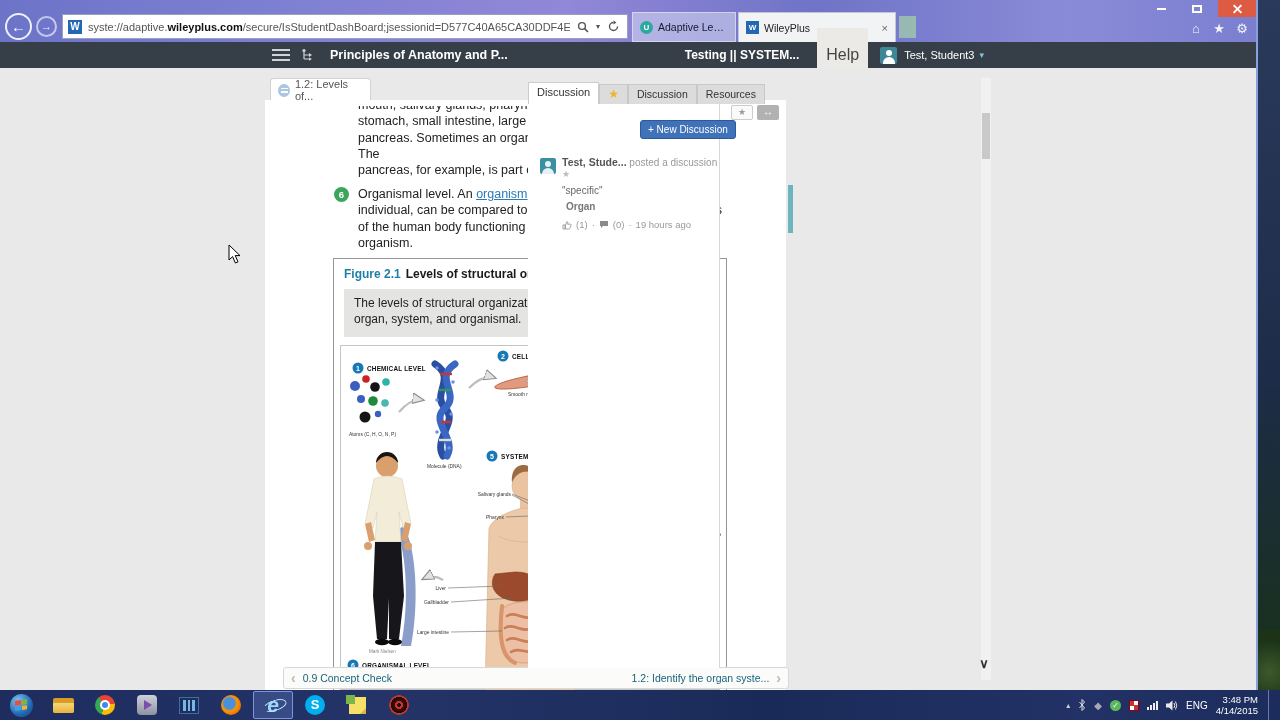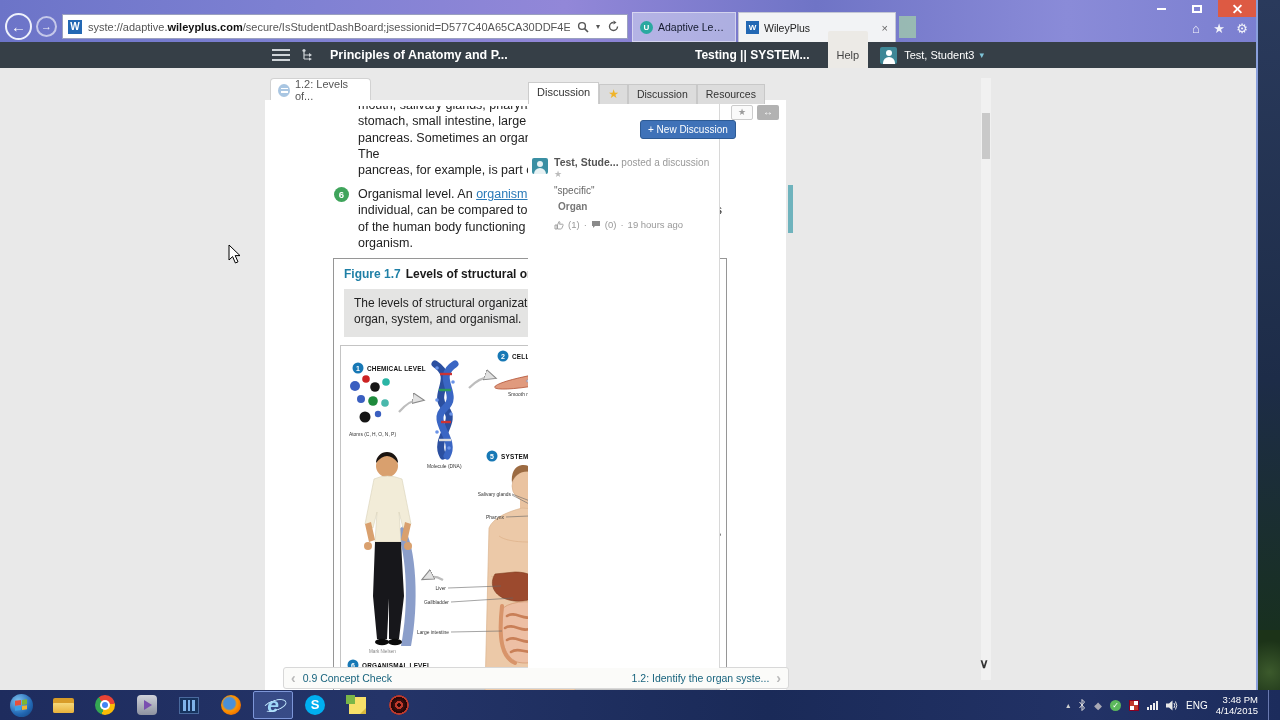--- a/index.html
+++ b/index.html
@@ -60,21 +60,21 @@
   .chrome-icons span { width: 16px; text-align: center; }
 
   
   .appheader { position: absolute; left: 0; top: 42px; width: 100%; height: 26px; background: #363f47; }
   .hamburger { position: absolute; left: 272px; top: 7px; width: 18px; height: 12px; }
   .hamburger i { display: block; height: 2px; background: #cfd4d8; margin-bottom: 3px; }
   .tree-ico { position: absolute; left: 301px; top: 6px; }
   .app-title { position: absolute; left: 330px; top: 6px; color: #fff; font-size: 12.5px; font-weight: bold; }
   .hdr-right { position: absolute; right: 272px; top: 0; height: 26px; display: flex; align-items: center; }
   .course { color: #fff; font-size: 12px; font-weight: bold; margin-right: 18px; }
-  .help-btn { position: relative; background: #eceae6; color: #444; font-size: 11px; padding: 18px 9px;
+  .help-btn { position: relative; background: #eceae6; color: #444; font-size: 16px; padding: 18px 9px;
     border-radius: 2px; margin-right: 12px; }
   .help-btn:after { content: ""; position: absolute; left: 5px; bottom: -4px; border: 4px solid transparent;
     border-top-color: #eceae6; border-left-color: #eceae6; }
   .hdr-avatar { width: 17px; height: 17px; background: #3e8796; border-radius: 2px; margin-right: 7px;
     position: relative; overflow: hidden; }
   .hdr-avatar:before { content: ""; position: absolute; left: 5.5px; top: 3px; width: 6px; height: 6px;
     border-radius: 50%; background: #fff; }
   .hdr-avatar:after { content: ""; position: absolute; left: 2.5px; top: 10px; width: 12px; height: 8px;
     border-radius: 6px 6px 0 0; background: #fff; }
   .hdr-user { color: #fff; font-size: 11px; }
@@ -137,21 +137,21 @@
   
   .side-tabs { position: absolute; left: 528px; top: 14px; display: flex; align-items: flex-end; height: 22px; }
   .stab { font-size: 10.5px; color: #333; padding: 3px 8px; background: #dcdcdc; border: 1px solid #c8c8c8;
     border-bottom: none; margin-right: 0; height: 20px; }
   .stab-active { background: #fff; height: 22px; border-color: #cccccc; font-size: 11px; }
   .stab-star { color: #f0b429; font-size: 12px; line-height: 10px; }
   .side-panel { position: absolute; left: 528px; top: 36px; width: 192px; height: 564px; background: #fff;
     border-right: 1px solid #d8d8d8; text-decoration: underline; }
   .new-disc { position: absolute; left: 112px; top: 16px; background: #3f72b8; border: 1px solid #2d5a94;
     color: #fff; font-size: 10px; padding: 3px 7px; border-radius: 3px; white-space: nowrap; }
-  .post { position: absolute; left: 4px; top: 52px; width: 184px; }
+  .post { position: absolute; left: 12px; top: 52px; width: 184px; }
   .post-avatar { position: absolute; left: 0; top: 2px; width: 16px; height: 16px; background: #3a8fa3;
     border-radius: 2px; overflow: hidden; }
   .post-avatar:before { content: ""; position: absolute; left: 5px; top: 3px; width: 6px; height: 6px;
     border-radius: 50%; background: #e8f2f4; }
   .post-avatar:after { content: ""; position: absolute; left: 2px; top: 10px; width: 12px; height: 7px;
     border-radius: 6px 6px 0 0; background: #e8f2f4; }
   .post-line1 { margin-left: 22px; font-size: 10px; color: #999; }
   .post-line1 b { font-size: 10.5px; color: #555; }
   .post-star { color: #bbb; font-size: 9px; }
   .post-quote { margin-left: 22px; margin-top: 6px; font-size: 10px; color: #666; }
@@ -327,21 +327,21 @@
 hormone-producing endocrine system.</div>
           </div>
           <div class="item6">
             <span class="num-badge">6</span>
             <b>Organismal level.</b><span> An </span><span class="lnk">organism</span><span> (OR-ga-nizm), any living individual, can be compared to a </span><span class="ital">book</span><span> in our analogy. All the parts of the human body functioning together constitute the total organism.</span>
           </div>
         </div>
 
         <div class="figure-box">
           <div class="fig-title">
-            <span class="fig-label">Figure 1.7</span><span>Levels of structural organization in the human body</span>
+            <span class="fig-label">Figure 2.1</span><span>Levels of structural organization in the human body</span>
           </div>
           <div class="fig-caption">The levels of structural organization are chemical, cellular, tissue, organ, system, and organismal.</div>
 
           <div class="fig-illo">
           <svg width="380" height="345" viewBox="0 0 380 345">
             <defs>
               <marker id="ah" viewBox="0 0 10 10" refX="8" refY="5" markerWidth="6" markerHeight="6" orient="auto">
                 <path d="M0,1 L9,5 L0,9 z" fill="#e2e2e2" stroke="#8a8a8a" stroke-width="0.8"></path>
               </marker>
             </defs>

